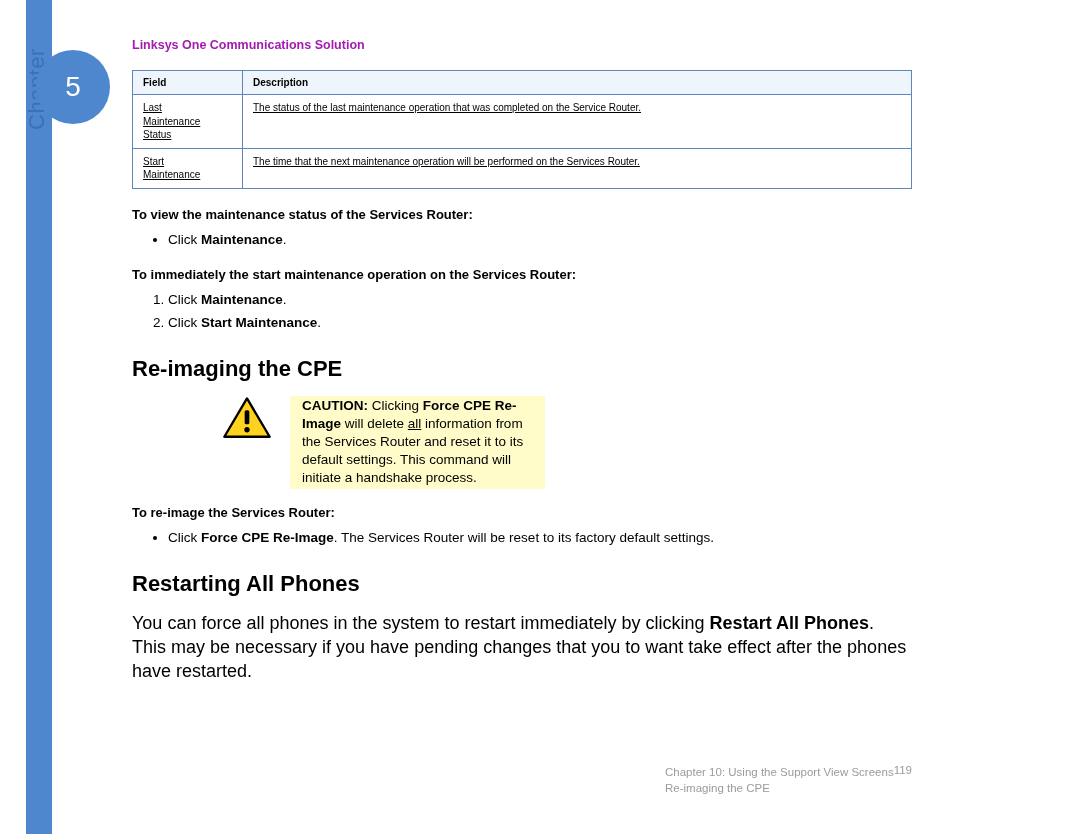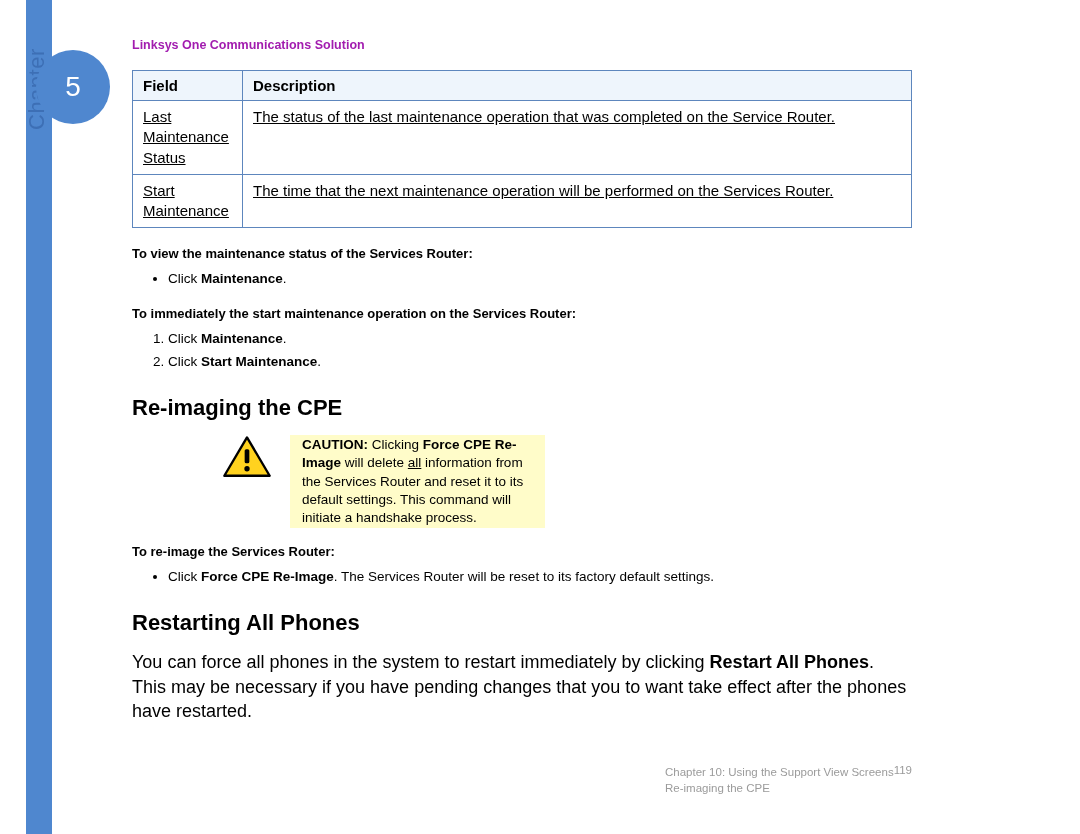--- a/index.html
+++ b/index.html
@@ -3,21 +3,21 @@
 <meta charset="utf-8">
 <style>
   * { box-sizing: border-box; margin: 0; padding: 0; }
   html, body { width: 1080px; height: 834px; background: #fff; font-family: "Futura", "Trebuchet MS", Arial, sans-serif; color: #000; }
   .page { position: relative; width: 1080px; height: 834px; }
   .bluebar { position: absolute; left: 26px; top: 0; width: 26px; height: 834px; background: #4f87cf; }
   .chapter-label { position: absolute; left: 24px; top: 130px; color: #3d6fb5; font-size: 22px; letter-spacing: 0.5px; transform: rotate(-90deg); transform-origin: left top; }
   .chapter-circle { position: absolute; left: 36px; top: 50px; width: 74px; height: 74px; border-radius: 50%; background: #4f87cf; display: flex; align-items: center; justify-content: center; color: #fff; font-size: 28px; font-weight: 500; }
   .content { position: absolute; left: 132px; top: 38px; width: 780px; }
   .running-head { color: #a21caf; font-size: 12.5px; font-weight: 600; margin-bottom: 18px; }
-  table.desc { border-collapse: collapse; width: 100%; font-size: 15px; margin-bottom: 18px; }
+  table.desc { border-collapse: collapse; width: 100%; font-size: 10px; margin-bottom: 18px; }
   table.desc th { background: #eef5fc; text-align: left; font-weight: 700; padding: 6px 10px; border: 1px solid #5d86bd; color: #000; }
   table.desc td { padding: 6px 10px; border: 1px solid #5d86bd; vertical-align: top; line-height: 1.35; text-decoration: underline; }
   table.desc col.c1 { width: 110px; }
   .instr-lead { font-size: 13px; font-weight: 700; margin: 14px 0 8px 0; }
   ul.b { list-style: disc; margin-left: 36px; font-size: 13.5px; }
   ul.b li { padding: 2px 0 6px 0; }
   ol.n { list-style: decimal; margin-left: 36px; font-size: 13.5px; }
   ol.n li { padding: 2px 0 6px 0; }
   h2.sec { font-size: 22px; font-weight: 700; margin: 20px 0 14px 0; }
   .caution-block { display: flex; align-items: flex-start; gap: 18px; margin: 6px 0 16px 90px; }

